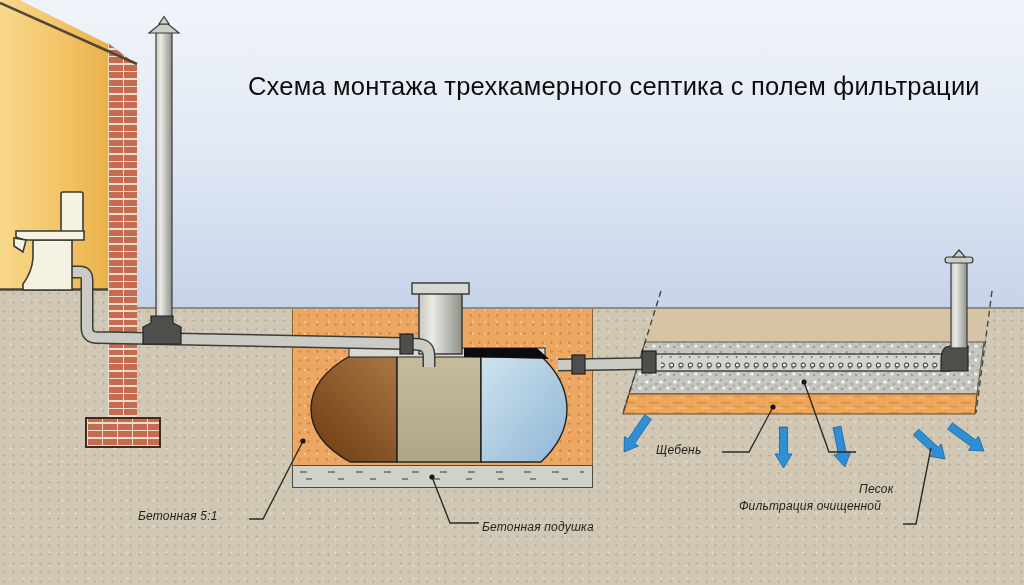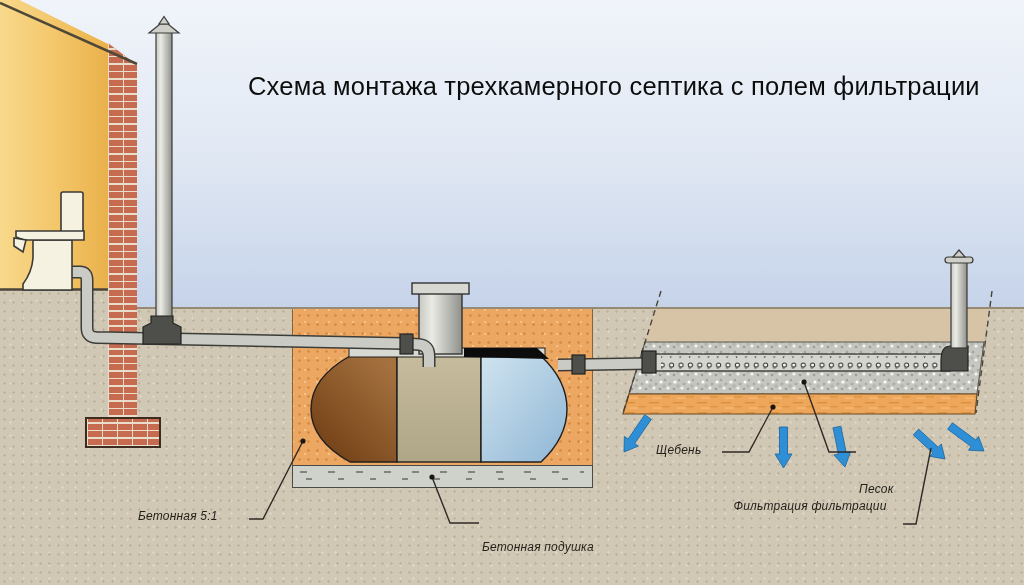--- a/index.html
+++ b/index.html
@@ -206,23 +206,23 @@
       <circle cx="432" cy="477" r="2.6"></circle>
       <circle cx="773" cy="407" r="2.6"></circle>
       <circle cx="804" cy="382" r="2.6"></circle>
     </g>
   </svg>
 
   <div class="abs title" style="left:248px;top:72px;">Схема монтажа трехкамерного септика с полем фильтрации</div>
 
   <div class="abs label" style="left:138px;top:509px;">Бетонная 5:1</div>
 
-  <div class="abs label" style="left:482px;top:540px;">Бетонная подушка</div>
+  <div class="abs label" style="left:482px;top:520px;">Бетонная подушка</div>
 
   <div class="abs label" style="left:656px;top:443px;">Щебень</div>
 
   <div class="abs label" style="left:859px;top:443px;margin-top:39px;">Песок</div>
 
   <div class="abs label center" style="left:710px;top:500px;width:200px;line-height:1.15;">
-    <div>Фильтрация фильтрации</div>
+    <div>Фильтрация очищенной</div>
   </div>
 
 </div>
 
 </body></html>

